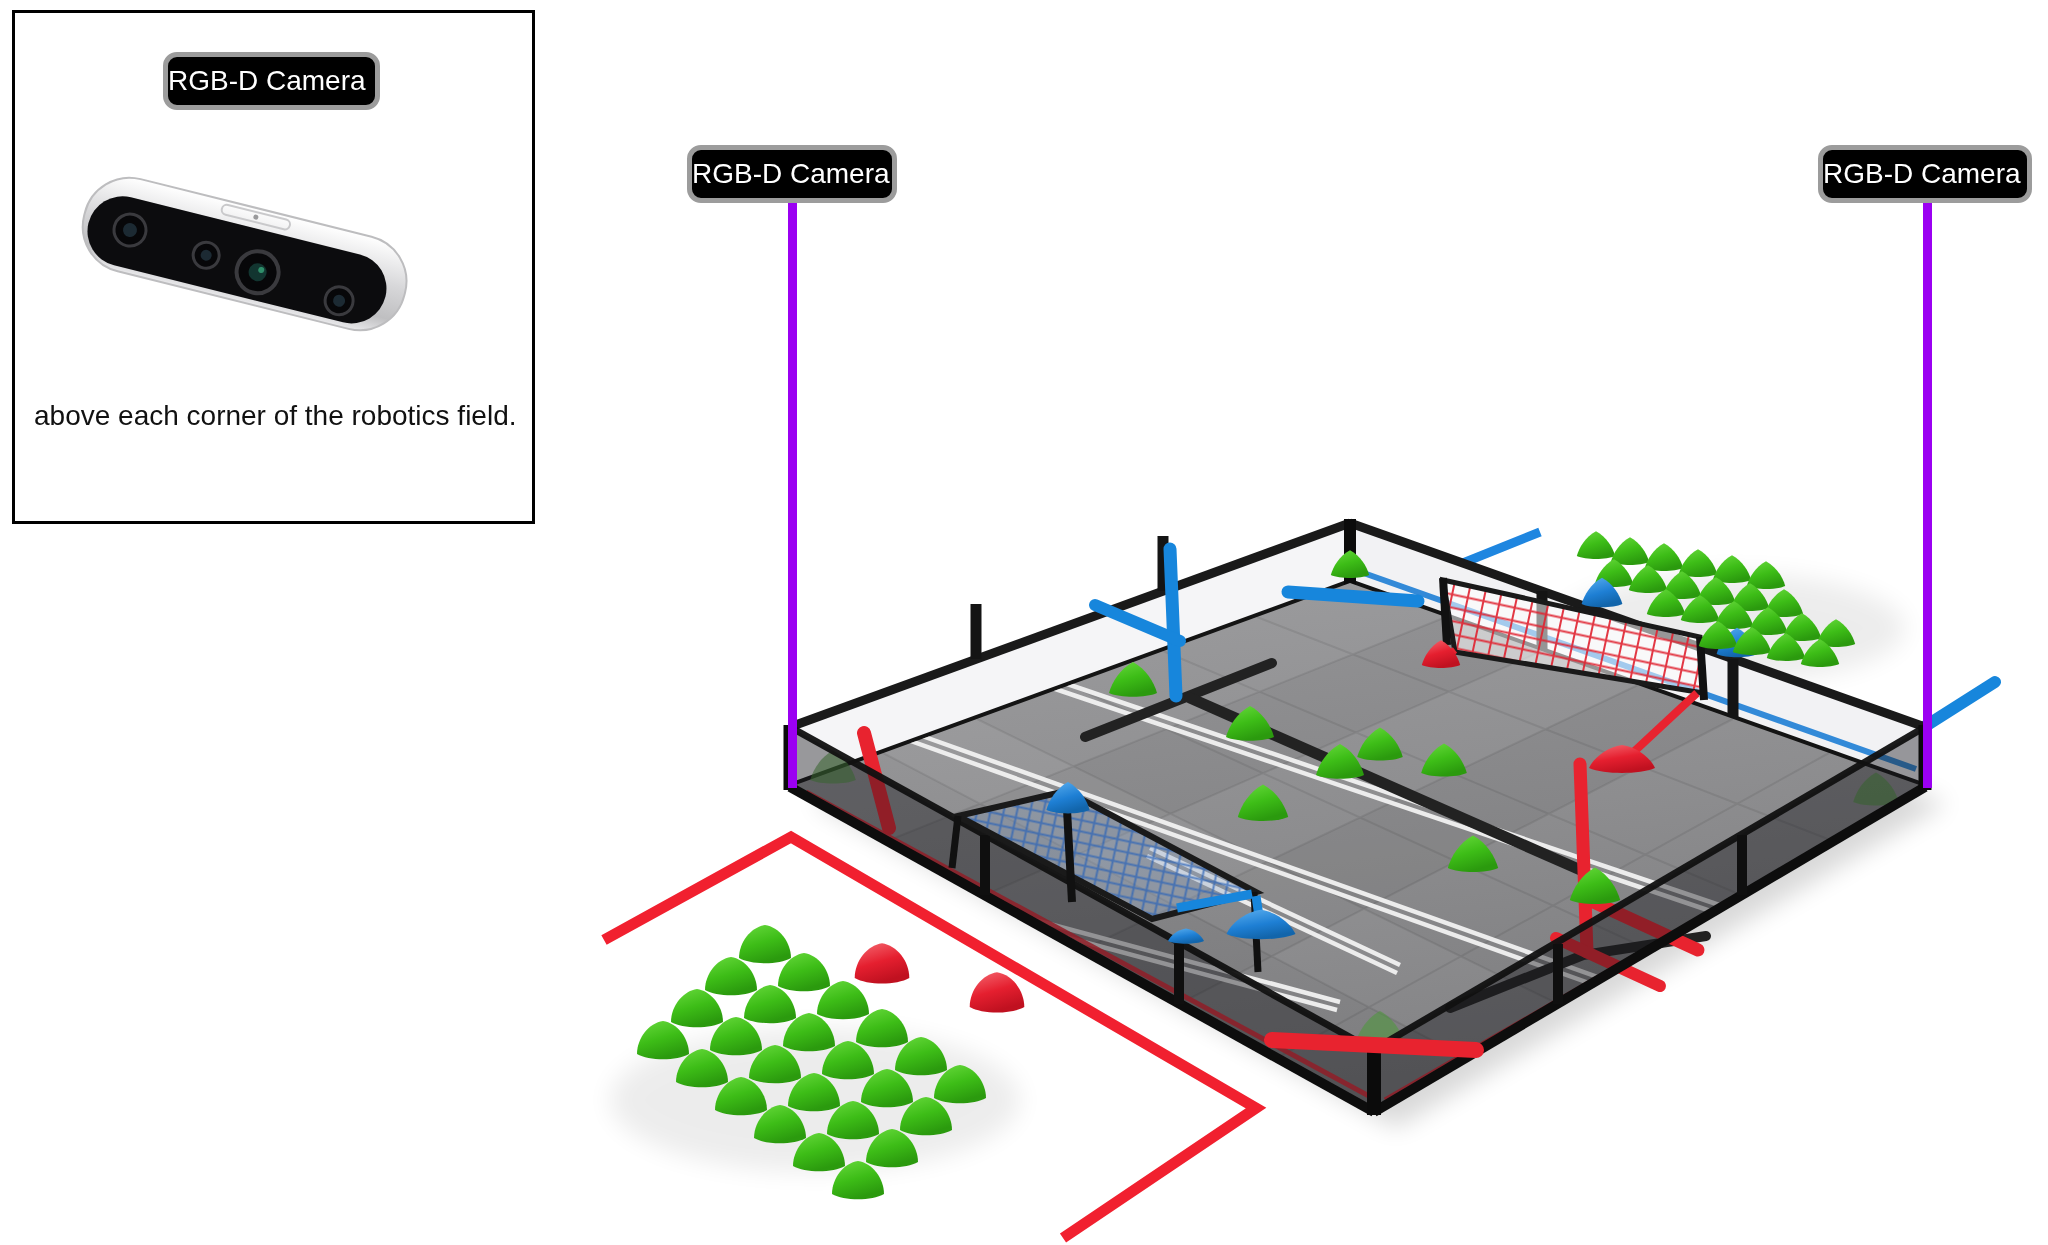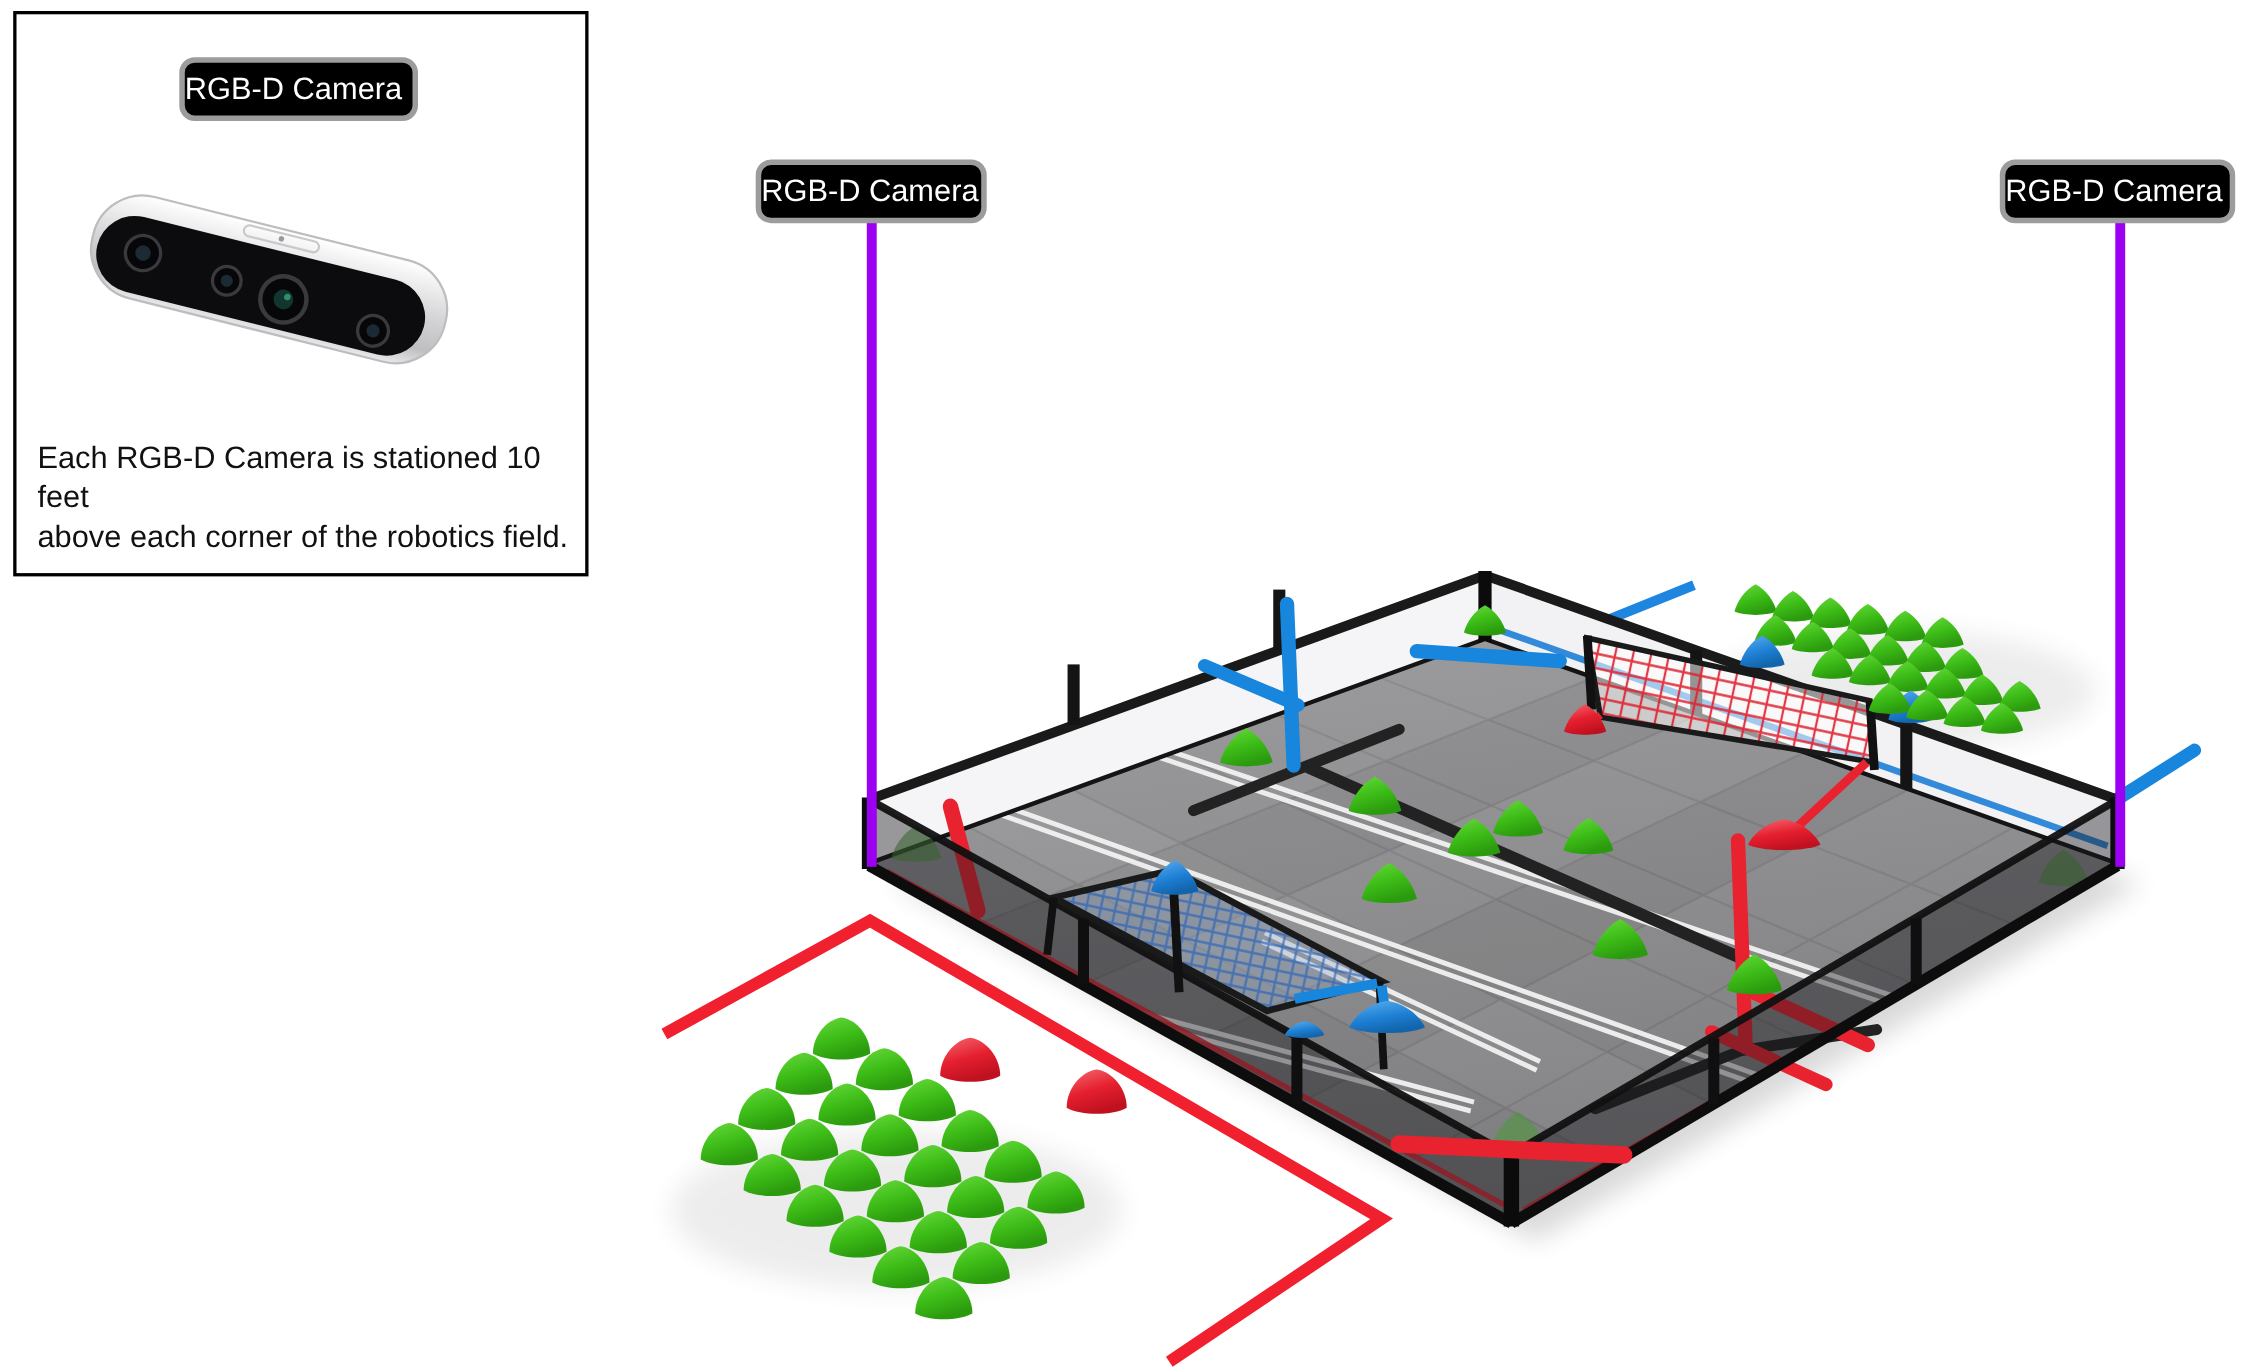--- a/index.html
+++ b/index.html
@@ -20,21 +20,20 @@
 </head>
 <body>
 
 <div id="stage">
 
   <div class="inset-box"></div>
   <div class="cam-label" style="left:163px;top:52px;width:217px;">
     <span>RGB-D Camera</span>
   </div>
   <div class="caption">
-    <div>Each RGB-D Camera is stationed 10 feet</div>
     <div>above each corner of the robotics field.</div>
   </div>
 
   <svg id="scene-svg" width="2048" height="1245" viewBox="0 0 2048 1245">
     <defs>
       <linearGradient id="gradGreen" x1="0" y1="0" x2="0.4" y2="1">
         <stop offset="0" stop-color="#69da3e"></stop>
           <stop offset="0.55" stop-color="#3dbd17"></stop>
           <stop offset="1" stop-color="#2b9a0e"></stop>
       </linearGradient>

